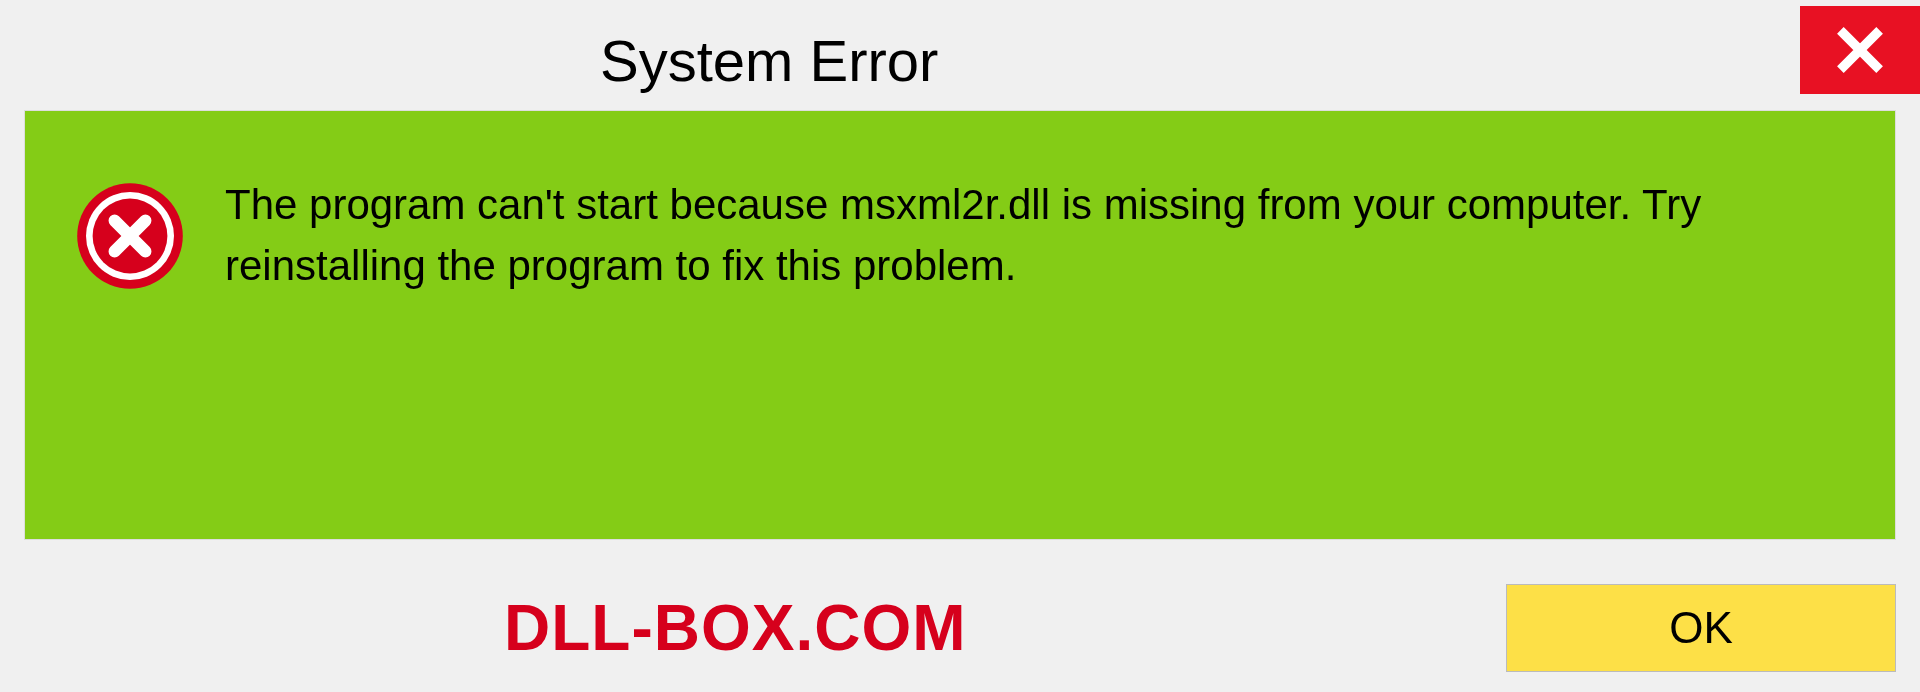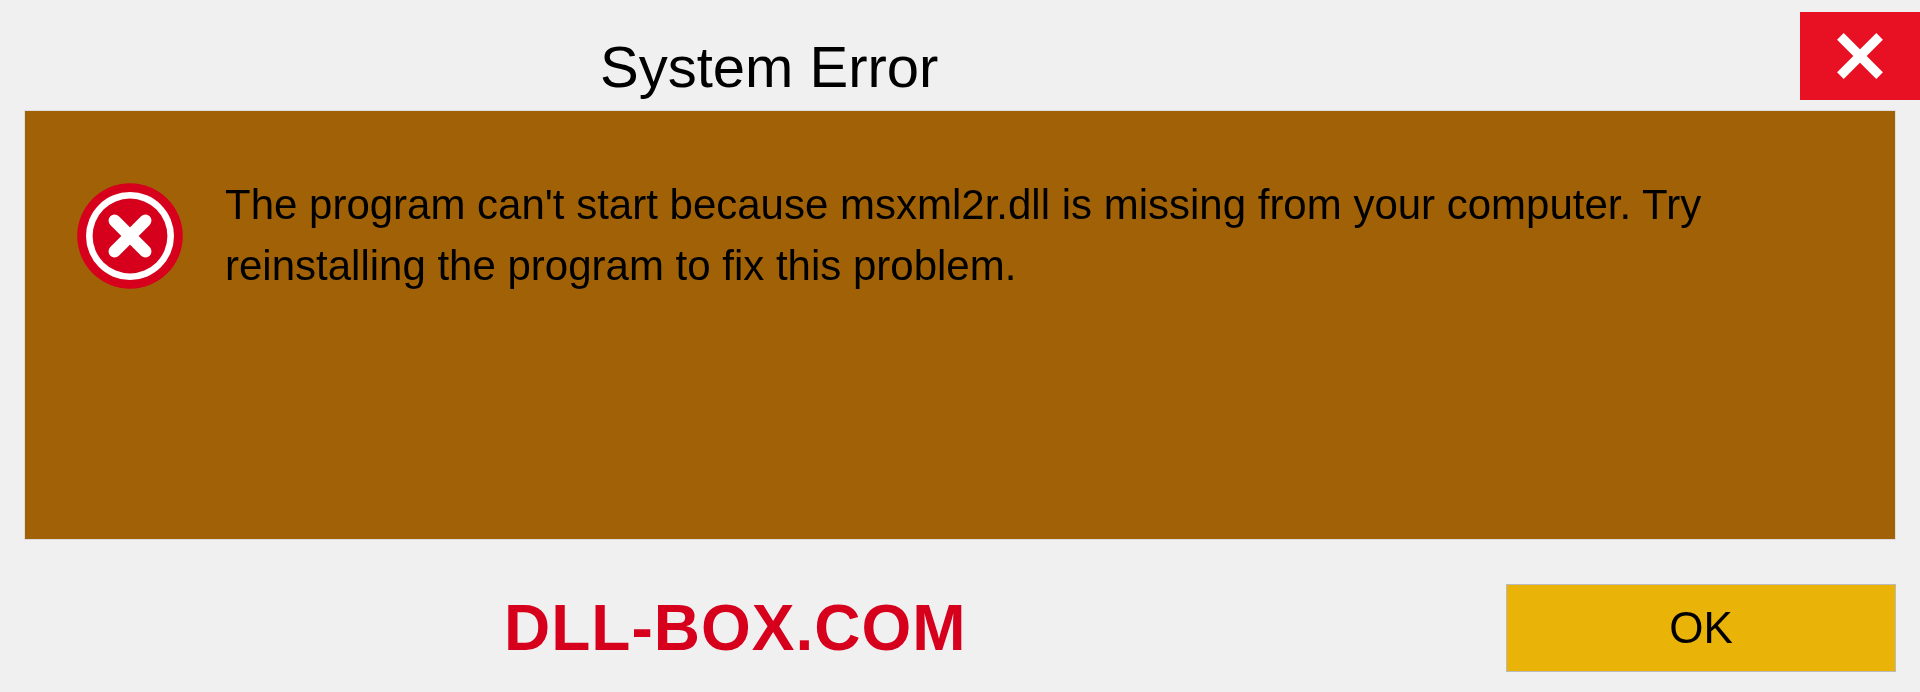--- a/index.html
+++ b/index.html
@@ -12,21 +12,21 @@
       background: #f0f0f0;
       width: 1920px;
       height: 692px;
       position: relative;
       overflow: hidden;
     }
     .titlebar {
       position: relative;
       height: 100px;
       display: flex;
-      align-items: flex-end;
+      align-items: center;
       justify-content: space-between;
       padding-top: 12px;
       gap: 8px;
     }
     .title {
       font-size: 58px;
       font-weight: 400;
       color: #000;
       margin-left: 600px;
       margin-top: 8px;
@@ -40,21 +40,21 @@
       justify-content: center;
       cursor: pointer;
       margin-right: 0;
       margin-top: -12px;
     }
     .close-btn svg {
       width: 56px;
       height: 56px;
     }
     .content-box {
-      background: #a16207;
+      background: #84cc16;
       border: 1px solid #ddd;
       margin: 10px 24px 24px 24px;
       height: 430px;
       display: flex;
       align-items: flex-start;
       padding: 60px 50px;
     }
     .error-icon {
       width: 110px;
       height: 110px;
@@ -85,21 +85,21 @@
     }
     .watermark {
       font-size: 64px;
       font-weight: 800;
       color: #d6001c;
       letter-spacing: 1px;
       margin-left: 480px;
       font-family: 'Arial Black', 'Segoe UI', sans-serif;
     }
     .ok-btn {
-      background: #eab308;
+      background: #fde047;
       border: 1px solid #bbb;
       width: 390px;
       height: 88px;
       font-size: 44px;
       color: #000;
       cursor: pointer;
       display: flex;
       align-items: center;
       justify-content: center;
       font-family: inherit;

